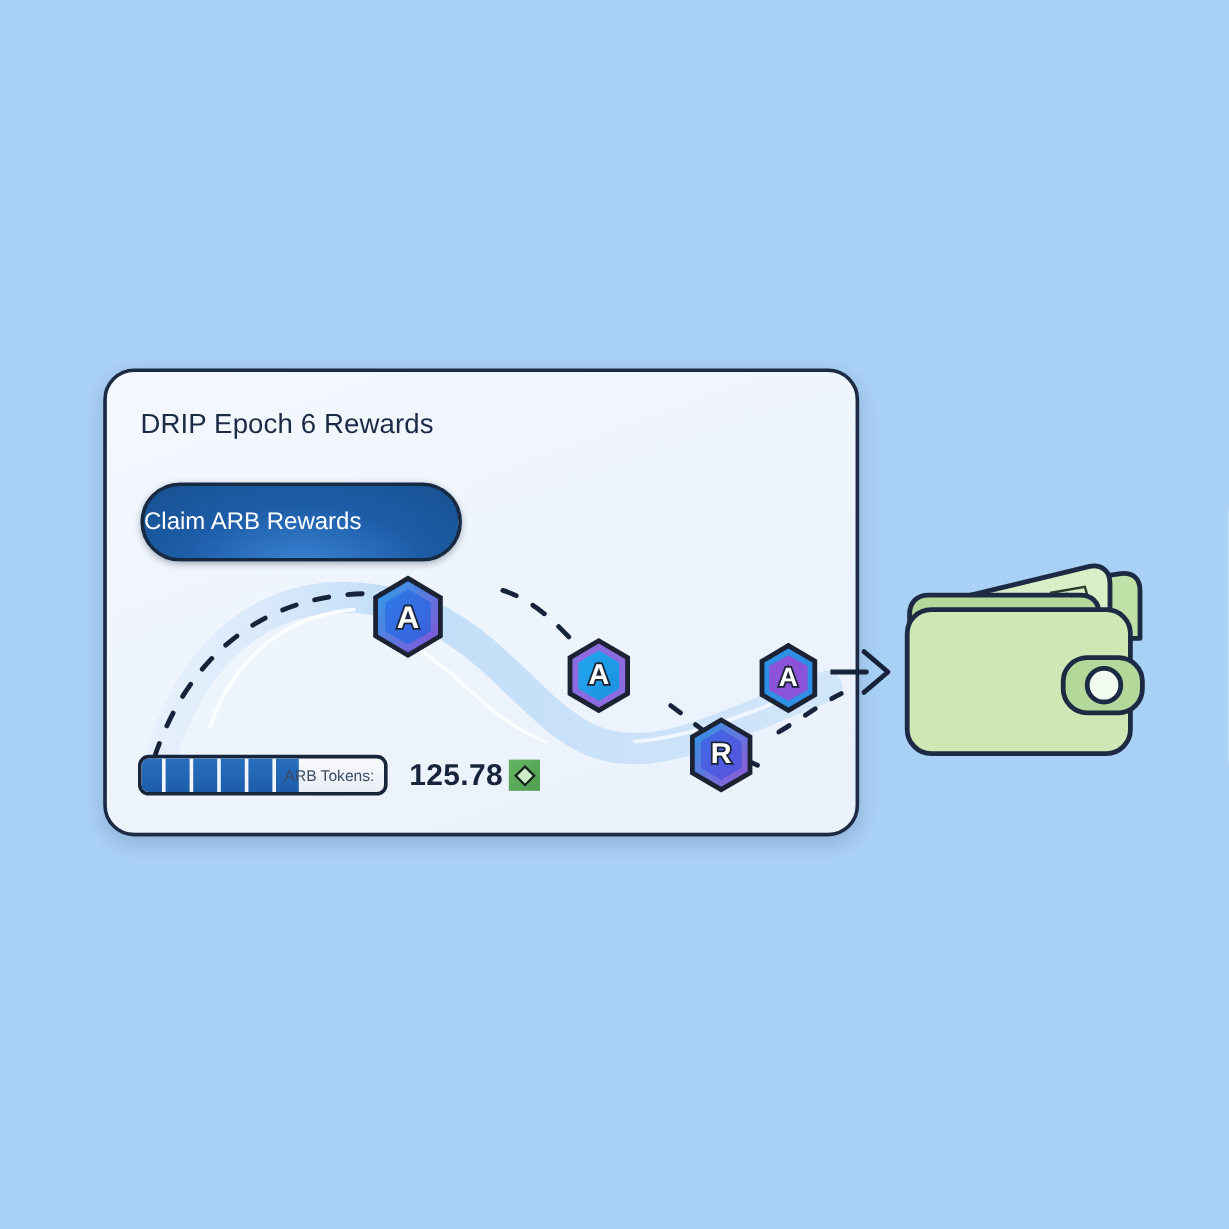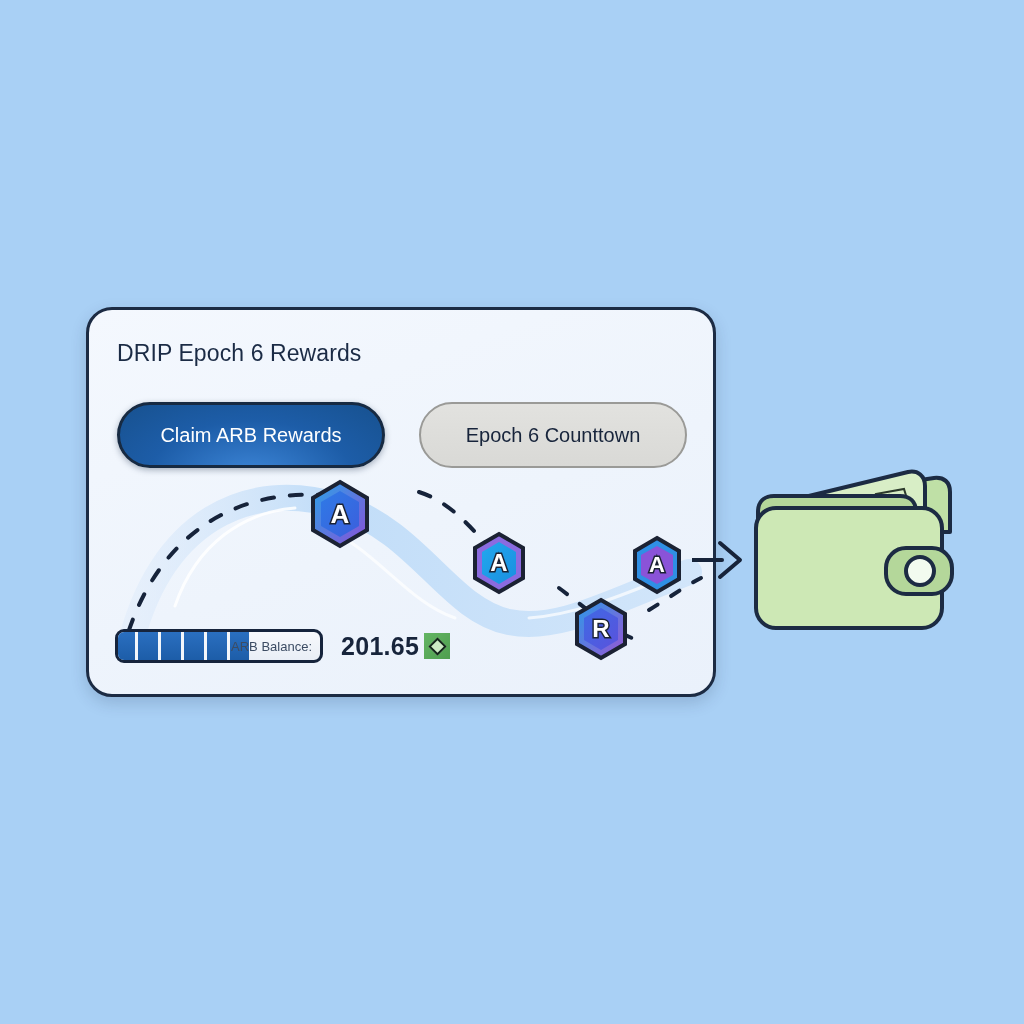--- a/index.html
+++ b/index.html
@@ -28,21 +28,21 @@
 
   #card-title {
     position:absolute; left:28px; top:30px;
     font-size:23px; font-weight:400; color:#1b2b45;
     letter-spacing:.1px; white-space:nowrap;
   }
 
   
   .btn {
     position:absolute;
-    display:flex; align-items:center; justify-content:center;
+    display:flex; align-items:center; justify-content:flex-start;
     border-radius:34px;
     font-size:20px; white-space:nowrap;
     cursor:pointer;
   }
   #btn-claim {
     left:28px; top:92px; width:268px; height:66px;
     background:radial-gradient(ellipse at 50% 120%, #3d86d8 0%, #1d5da8 55%, #17518f 100%);
     border:3px solid #172a42;
     color:#ffffff;
     box-shadow:0 2px 6px rgba(20,40,70,.35);
@@ -131,23 +131,20 @@
 <div id="stage">
 
   <div id="card">
 
     <div id="card-title">DRIP Epoch 6 Rewards</div>
 
     <div id="btn-claim" class="btn">
       <span>Claim ARB Rewards</span>
     </div>
 
-    <div id="btn-countdown" class="btn">
-      <span>Epoch 6 Counttown</span>
-    </div>
 
     <svg id="flow" viewBox="0 0 630 390">
       <defs>
         <linearGradient id="ribbonGrad" x1="0" y1="0" x2="1" y2="0">
           <stop offset="0%" stop-color="#d7e7fa" stop-opacity="0.35"></stop>
           <stop offset="35%" stop-color="#bfdcf8" stop-opacity="0.95"></stop>
           <stop offset="100%" stop-color="#cde3fa" stop-opacity="0.85"></stop>
         </linearGradient>
       </defs>
 
@@ -222,25 +219,25 @@
     </div>
 
     <div id="progress">
       <div id="progress-fill">
         <span class="seg" style="left:17px;"></span>
         <span class="seg" style="left:40px;"></span>
         <span class="seg" style="left:63px;"></span>
         <span class="seg" style="left:86px;"></span>
         <span class="seg" style="left:109px;"></span>
       </div>
-      <div id="progress-label">ARB Balance:</div>
+      <div id="progress-label">ARB Tokens:</div>
     </div>
 
     <div id="token-amount">
-      <span class="num">201.65</span>
+      <span class="num">125.78</span>
       <span id="gem">
           <i></i>
         </span>
     </div>
 
   </div>
 
   <svg id="arrow" viewBox="0 0 60 50">
     <line x1="0" y1="25" x2="30" y2="25" stroke="#16233a" stroke-width="4" stroke-linecap="round"></line>
     <polyline points="28,8 48,25 28,42" fill="none" stroke="#16233a" stroke-width="4" stroke-linecap="round" stroke-linejoin="round"></polyline>

